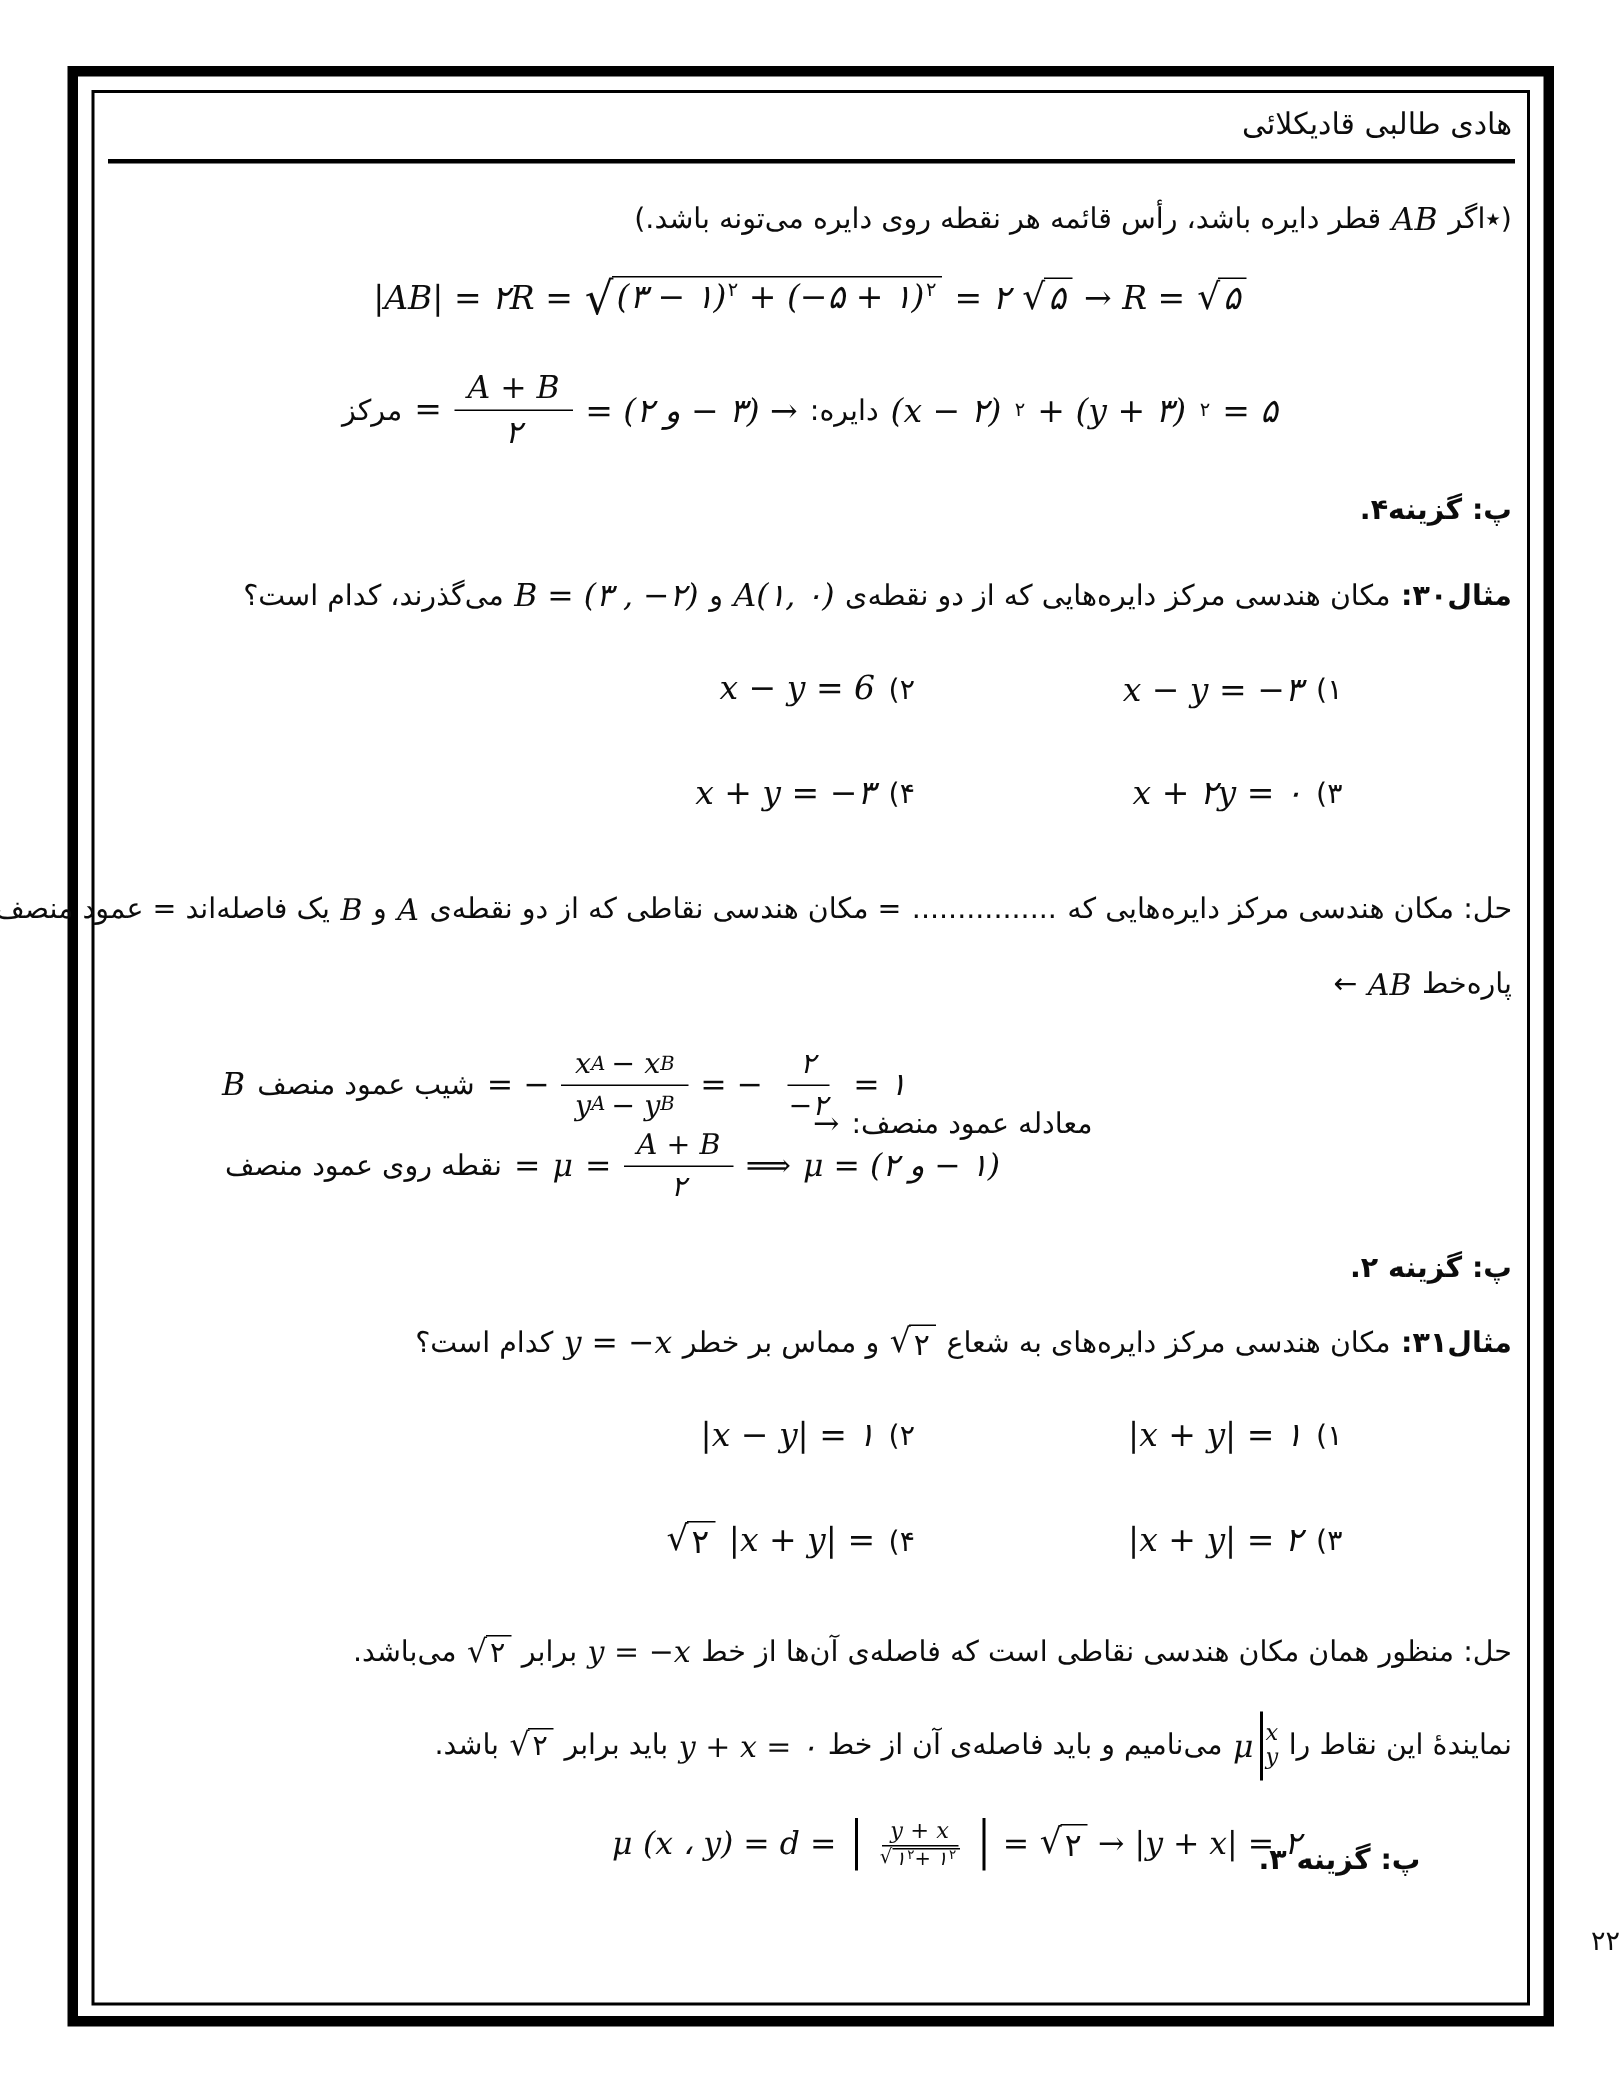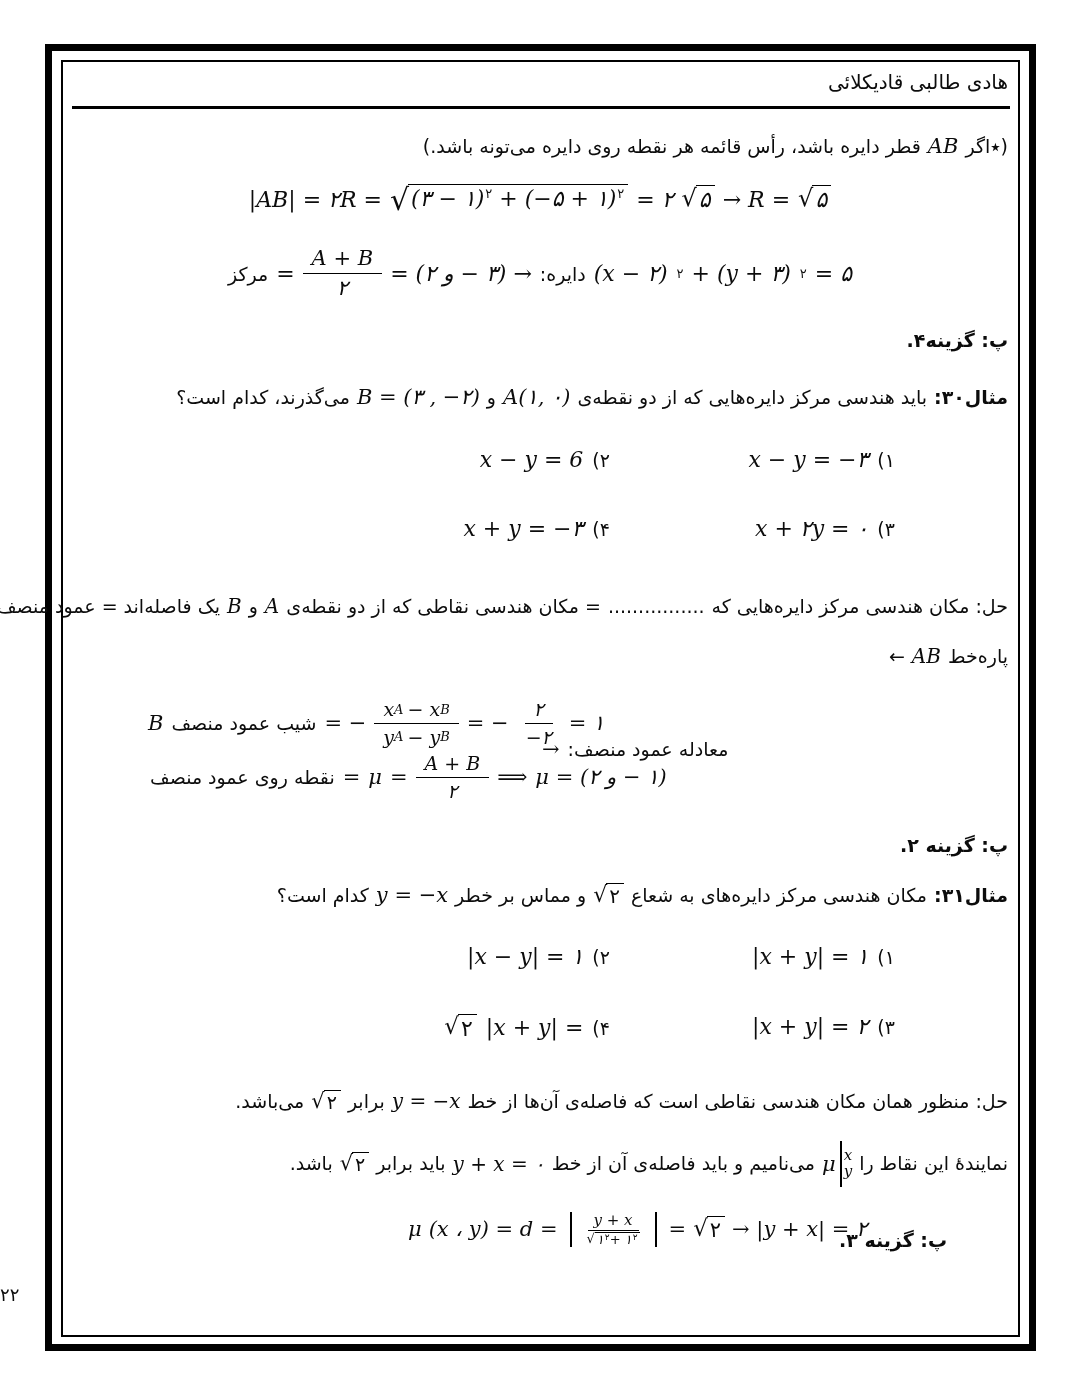--- a/index.html
+++ b/index.html
@@ -50,21 +50,21 @@
 
   
   .opt { position:absolute; display:flex; direction:rtl; align-items:center; gap:9px; white-space:nowrap; }
   .opt .lab { font-size:19px; }
   .opt .oeq { font-family:"DejaVu Serif","DejaVu Sans",serif; font-style:italic; font-size:22px; }
 
   
   .author { position:absolute; top:70px; right:72px; font-size:20px; direction:rtl; }
   .hline  { position:absolute; top:106px; left:72px; right:70px; height:2.5px; background:#000; }
 
-  .pagenum { position:absolute; top:1284px; left:0; right:0; text-align:left; font-size:18px; }
+  .pagenum { position:absolute; top:1284px; left:0; right:0; text-align:right; font-size:18px; }
 
   
   .sfrac { display:inline-flex; flex-direction:column; align-items:center; line-height:1.1;justify-content:center; }
   .sfrac .fnum { font-size:15px; border-bottom:1.4px solid #000; padding:0 6px 1px; }
   .sfrac .fden { font-size:13px; padding:1px 3px 0; display:flex; }
   .sfrac .rsign { font-size:13px; font-style:normal; }
   .sfrac .rbody { border-top:1.2px solid #000; padding:0 2px; }
   .sfrac sup.e { font-size:9px; vertical-align:4px; }
 </style>
 </head>
@@ -115,21 +115,21 @@
     <sup class="e">۲</sup>
   <span class="ltro">= ۵</span>
 </div>
 
 <div class="fline b" style="top:326px;">
   <span class="faw b">پ: گزینه۴.</span>
 </div>
 
 <div class="fline" style="top:381px;">
   <span class="faw b">مثال۳۰:</span>
-  <span class="faw">باید هندسی مرکز دایره‌هایی که از دو نقطه‌ی</span>
+  <span class="faw">مکان هندسی مرکز دایره‌هایی که از دو نقطه‌ی</span>
   <span class="m" style="font-size:21px;">A(۱, ۰)</span>
   <span class="faw">و</span>
   <span class="ltro m" style="font-size:21px;text-align:center;">B = (۳ , −۲)</span>
   <span class="faw">می‌گذرند، کدام است؟</span>
 </div>
 
 <div class="opt" style="top:447px; right:185px;">
   <span class="lab">۱)</span>
   <span class="oeq ltro">x − y = −۳</span>
 </div>

